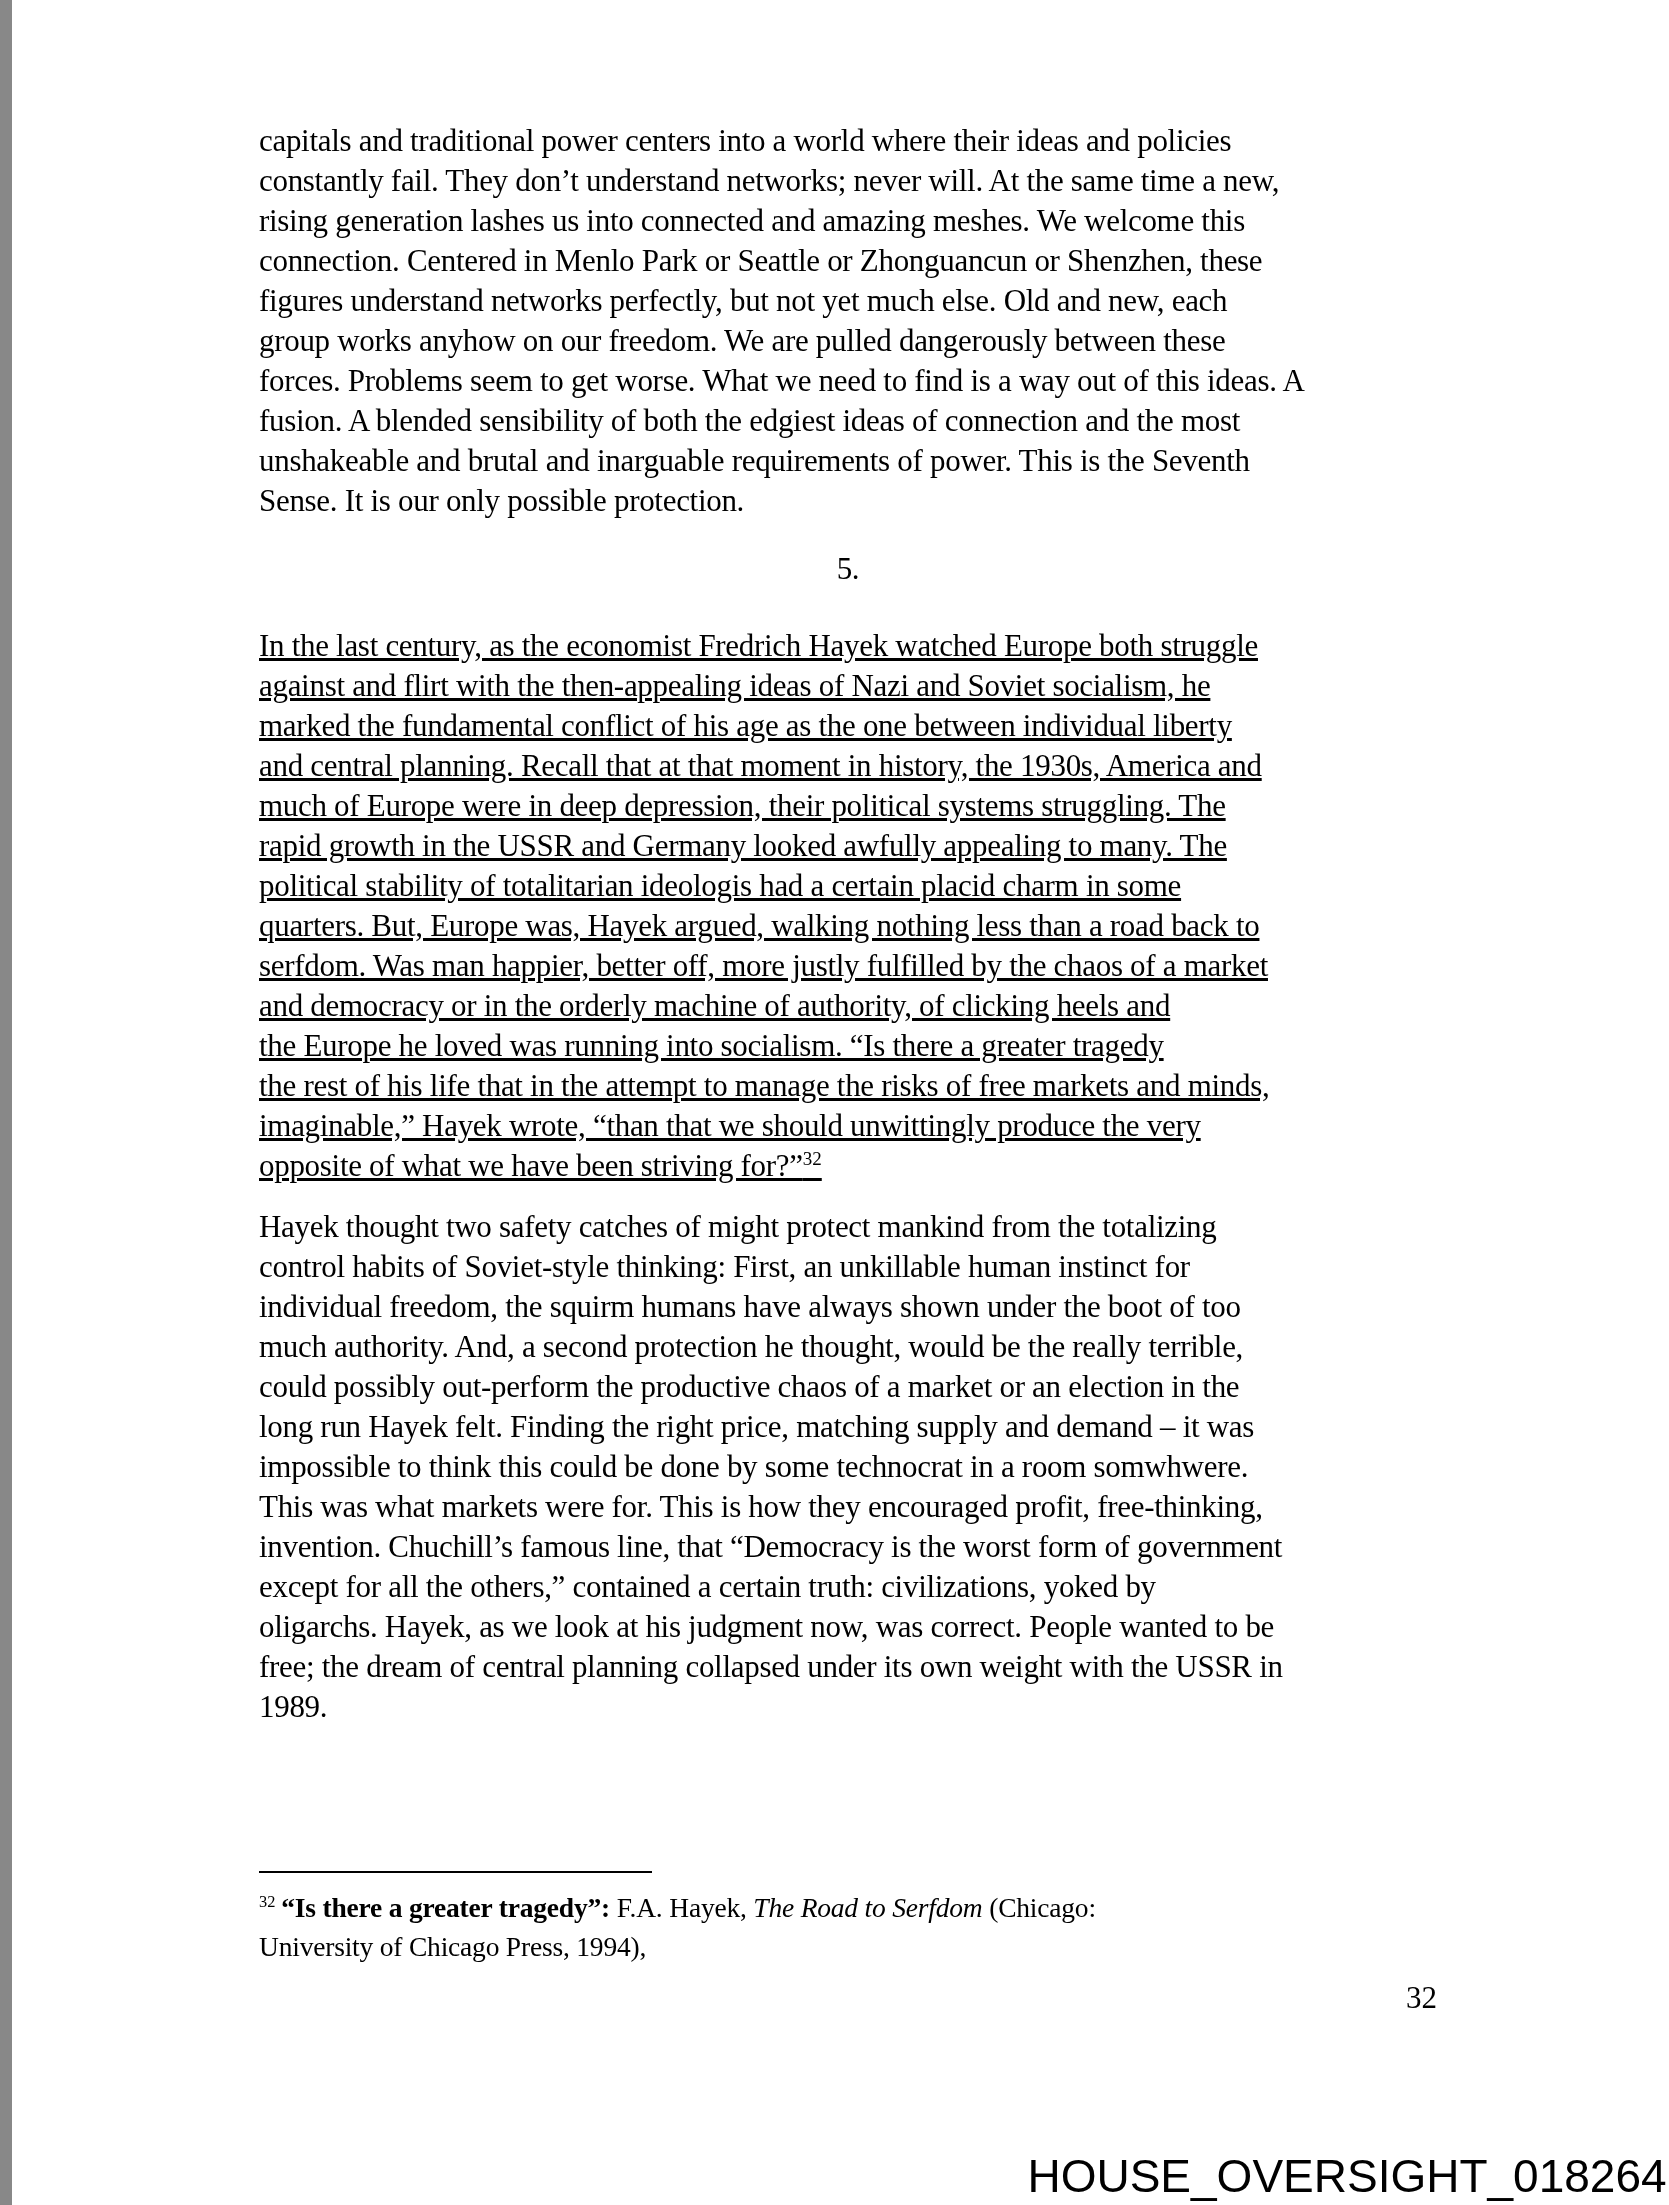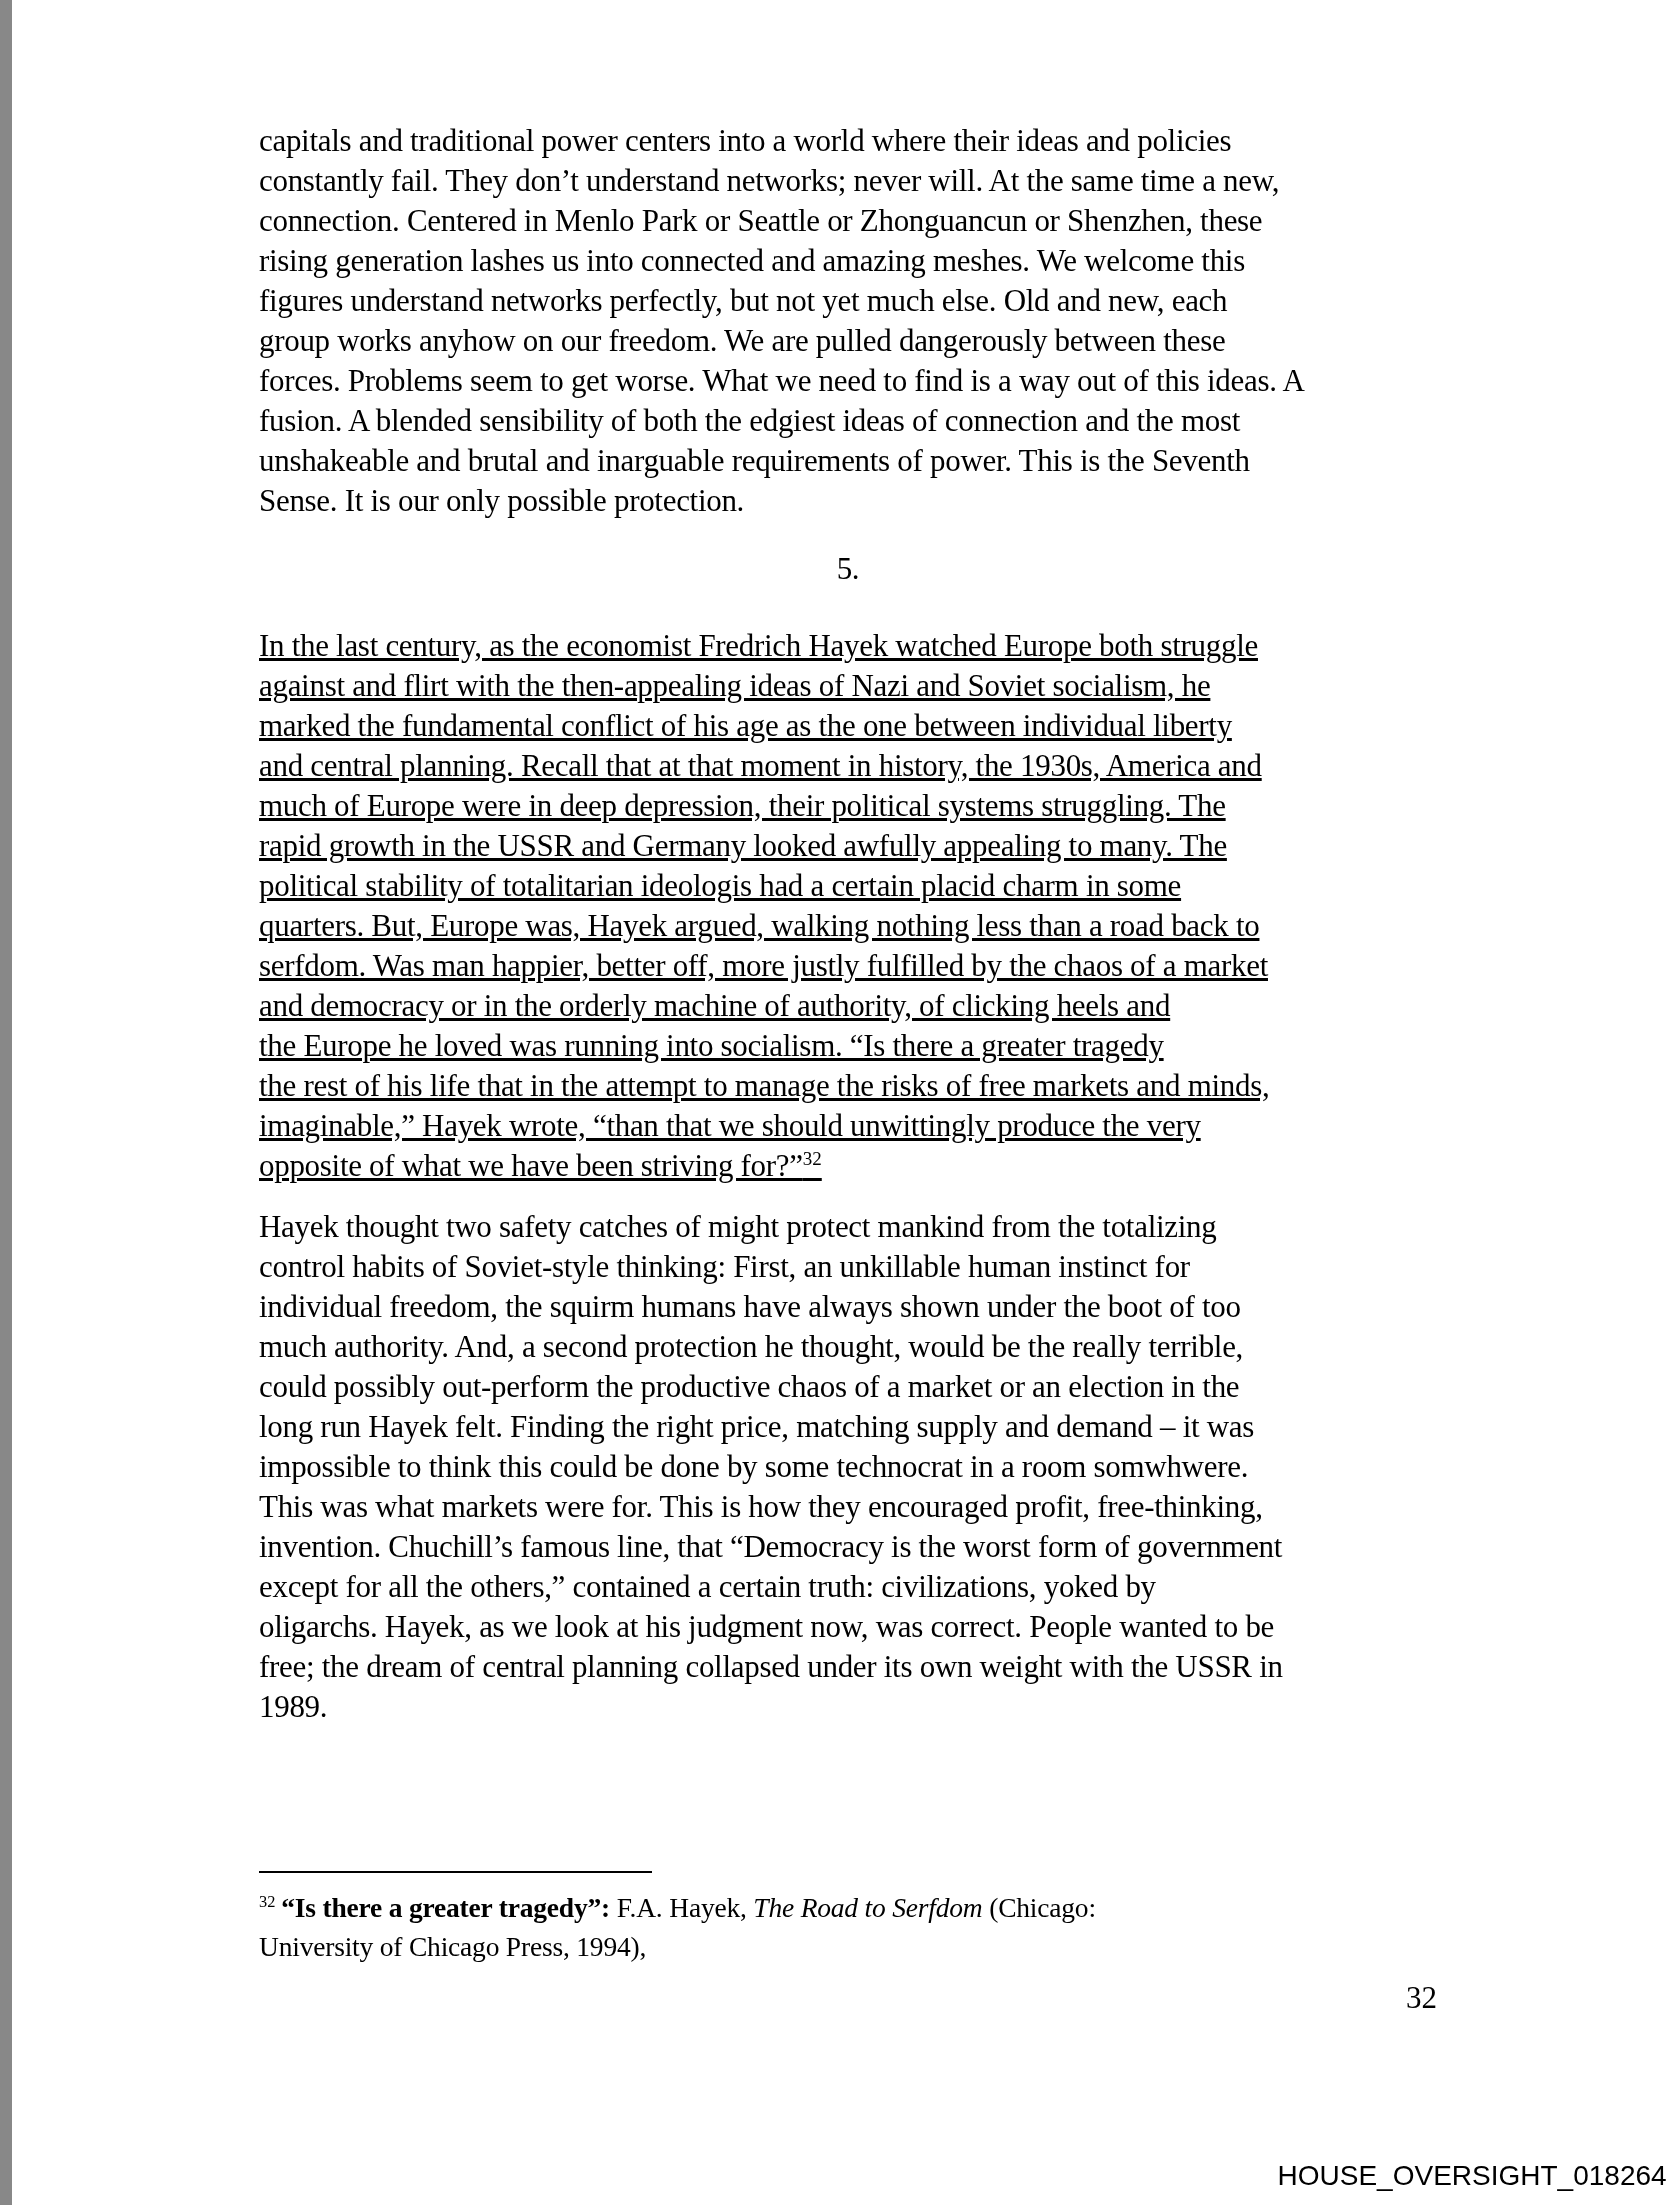--- a/index.html
+++ b/index.html
@@ -65,37 +65,37 @@
     text-align: right;
     font-family: "Liberation Serif", serif;
     font-size: 31px;
     line-height: 40px;
   }
   .bates-stamp {
     position: absolute;
     right: 14.4px;
     top: 2157px;
     font-family: "Liberation Sans", sans-serif;
-    font-size: 28px;
+    font-size: 46px;
     line-height: 38px;
     letter-spacing: 0;
   }
 </style>
 </head>
 <body>
 
 <div class="page">
 
   <div class="content">
 
     <div class="para para-1">
         <div class="line">capitals and traditional power centers into a world where their ideas and policies</div>
         <div class="line">constantly fail. They don’t understand networks; never will. At the same time a new,</div>
+        <div class="line">rising generation lashes us into connected and amazing meshes. We welcome this</div>
         <div class="line">connection. Centered in Menlo Park or Seattle or Zhonguancun or Shenzhen, these</div>
-        <div class="line">rising generation lashes us into connected and amazing meshes. We welcome this</div>
         <div class="line">figures understand networks perfectly, but not yet much else. Old and new, each</div>
         <div class="line">group works anyhow on our freedom. We are pulled dangerously between these</div>
         <div class="line">forces. Problems seem to get worse. What we need to find is a way out of this ideas. A</div>
         <div class="line">fusion. A blended sensibility of both the edgiest ideas of connection and the most</div>
         <div class="line">unshakeable and brutal and inarguable requirements of power. This is the Seventh</div>
         <div class="line">Sense. It is our only possible protection.</div>
       </div>
 
     <div class="section-heading">5.</div>
 

